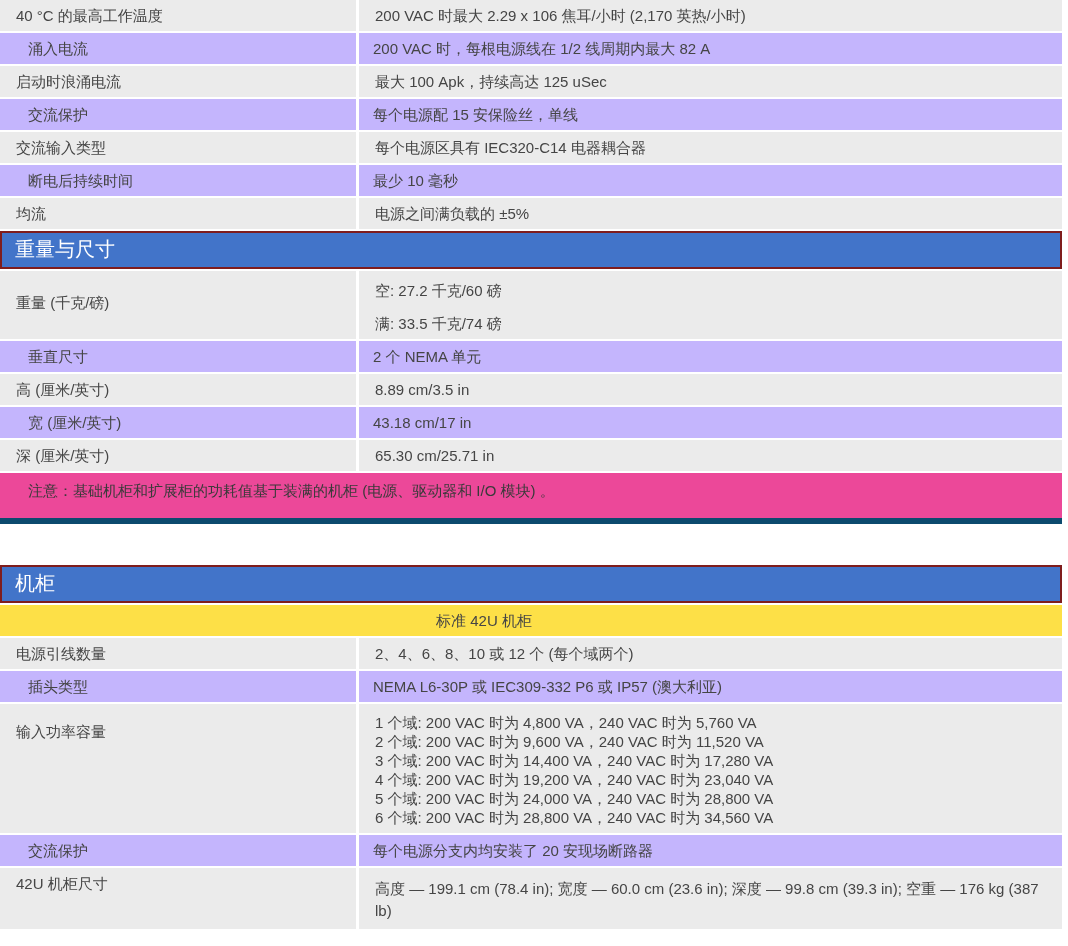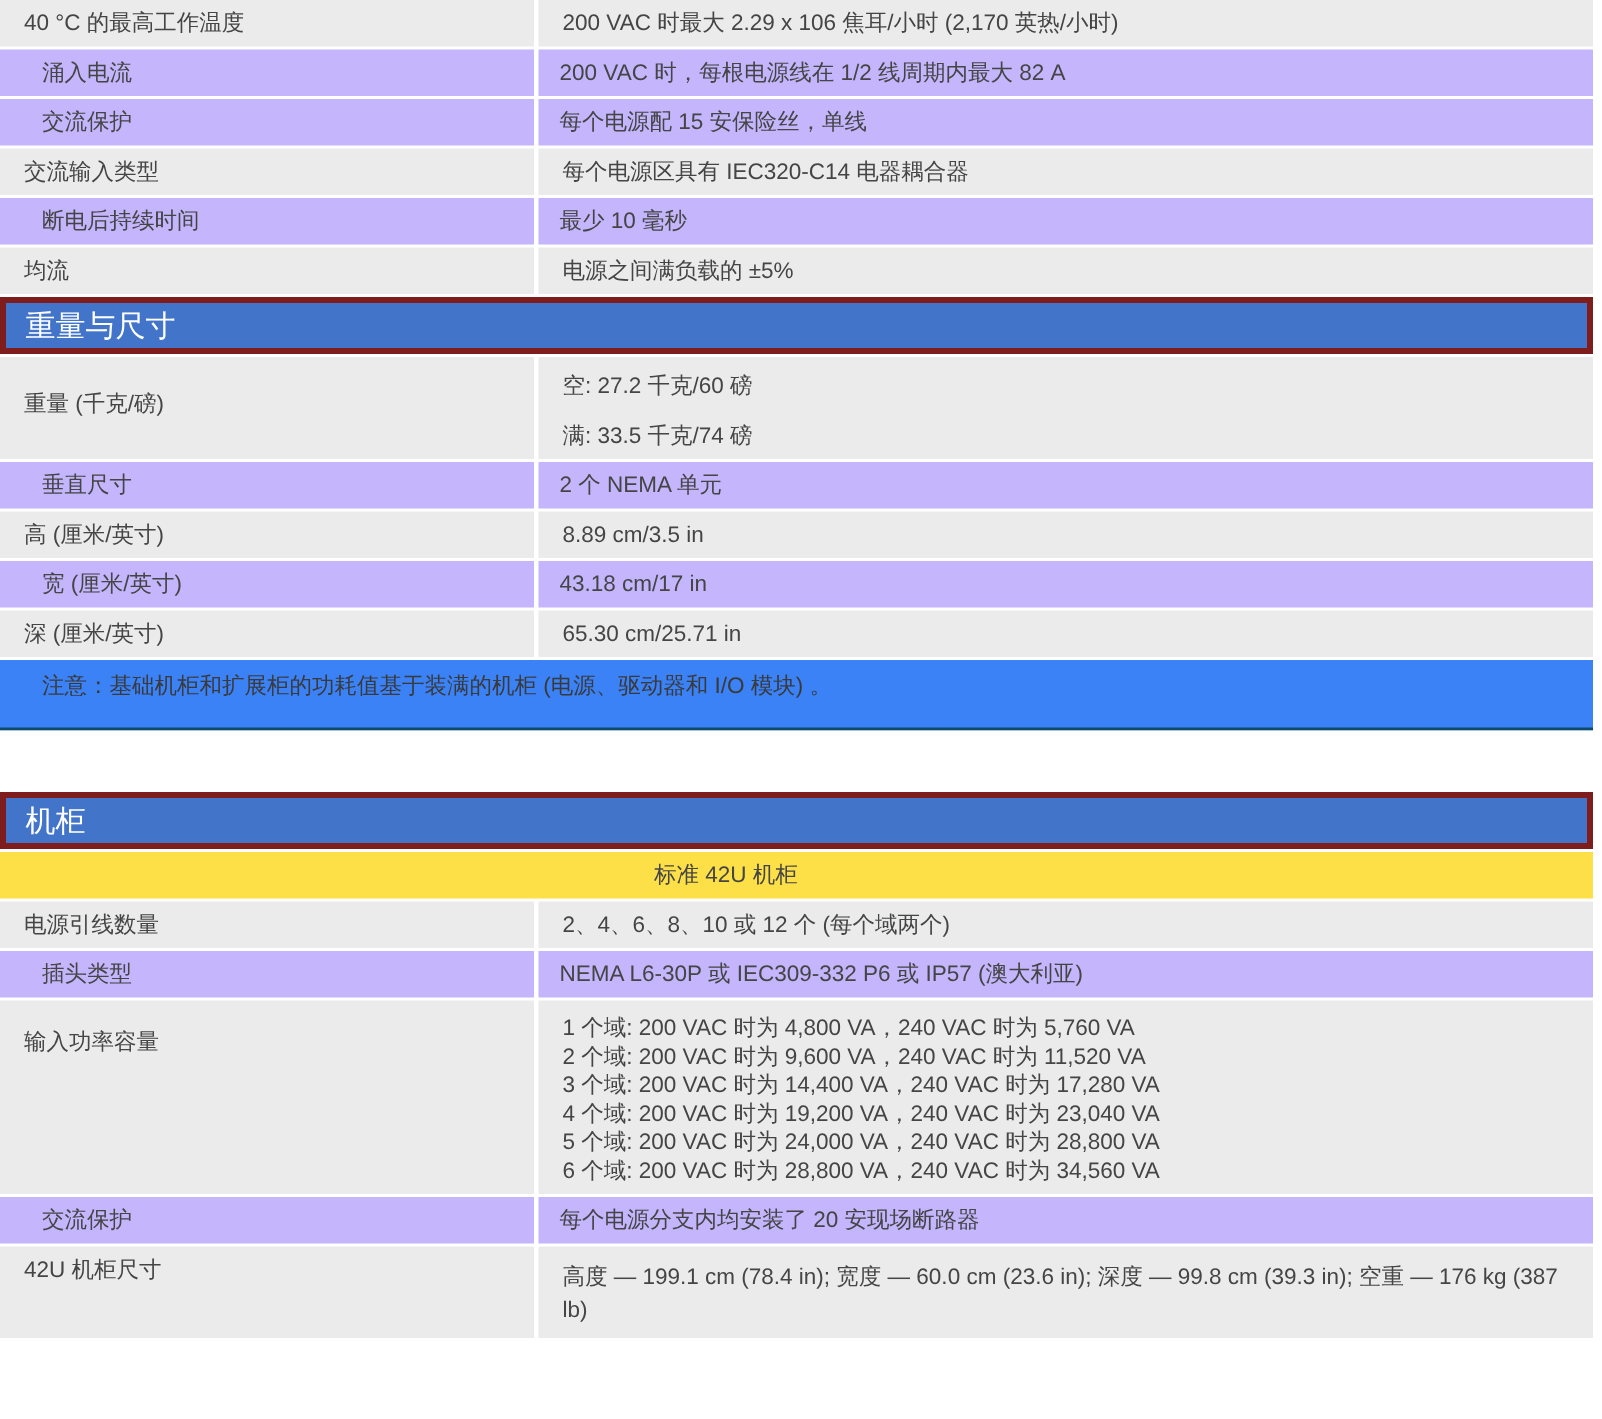--- a/index.html
+++ b/index.html
@@ -13,33 +13,33 @@
   .row{display:flex;margin-bottom:2px;}
   .cell{box-sizing:border-box;font-size:15px;line-height:16px;}
   .label-cell{width:356px;flex:0 0 356px;padding:8px 10px 7px 28px;}
   .value-cell{flex:1;margin-left:3px;padding:8px 14px 7px 14px;}
   .row.alt .cell{background:#ebebeb;padding-left:16px;}
   .row.plain .cell{background:#c4b5fd;}
   .row-spec{min-height:31px;}
   
   .header-row{
     box-sizing:border-box;height:38px;margin-bottom:2px;
-    background:#4274c9;border:4px solid #7f1d1d;
+    background:#4274c9;border:2px solid #7f1d1d;
     color:#ffffff;font-size:20px;line-height:33px;padding-left:13px;
   }
   
   .subheader-row{
     box-sizing:border-box;min-height:31px;margin-bottom:2px;background:#fde047;
     font-size:15px;line-height:16px;padding:8px 94px 7px 0;text-align:center;
   }
   
   .note-row{
-    box-sizing:border-box;background:#3b82f6;color:#3a3a3a;
+    box-sizing:border-box;background:#ec4899;color:#3a3a3a;
     font-size:15px;line-height:16px;padding:10px 28px 19px 28px;
-    border-bottom:2px solid #0c4a6e;
+    border-bottom:6px solid #0c4a6e;
   }
   
   .row-multi{min-height:64px;}
   .row-multi .label-cell{padding-top:24px;}
   .row-multi .value-cell{padding-top:12px;}
   .row-multi .vline + .vline{margin-top:17px;}
   .row-tight{min-height:129px;}
   .row-tight .label-cell{padding-top:20px;}
   .row-tight .value-cell{padding-top:9px;padding-bottom:6px;line-height:19px;}
   .row-wrap2{min-height:60px;}
@@ -54,20 +54,26 @@
       <div class="row row-spec alt">
         <div class="cell label-cell">40 °C 的最高工作温度</div>
         <div class="cell value-cell">
           <div class="vline">200 VAC 时最大 2.29 x 106 焦耳/小时 (2,170 英热/小时)</div>
         </div>
       </div>
       <div class="row row-spec plain">
         <div class="cell label-cell">涌入电流</div>
         <div class="cell value-cell">
           <div class="vline">200 VAC 时，每根电源线在 1/2 线周期内最大 82 A</div>
+        </div>
+      </div>
+      <div class="row row-spec alt">
+        <div class="cell label-cell">启动时浪涌电流</div>
+        <div class="cell value-cell">
+          <div class="vline">最大 100 Apk，持续高达 125 uSec</div>
         </div>
       </div>
       <div class="row row-spec plain">
         <div class="cell label-cell">交流保护</div>
         <div class="cell value-cell">
           <div class="vline">每个电源配 15 安保险丝，单线</div>
         </div>
       </div>
       <div class="row row-spec alt">
         <div class="cell label-cell">交流输入类型</div>

